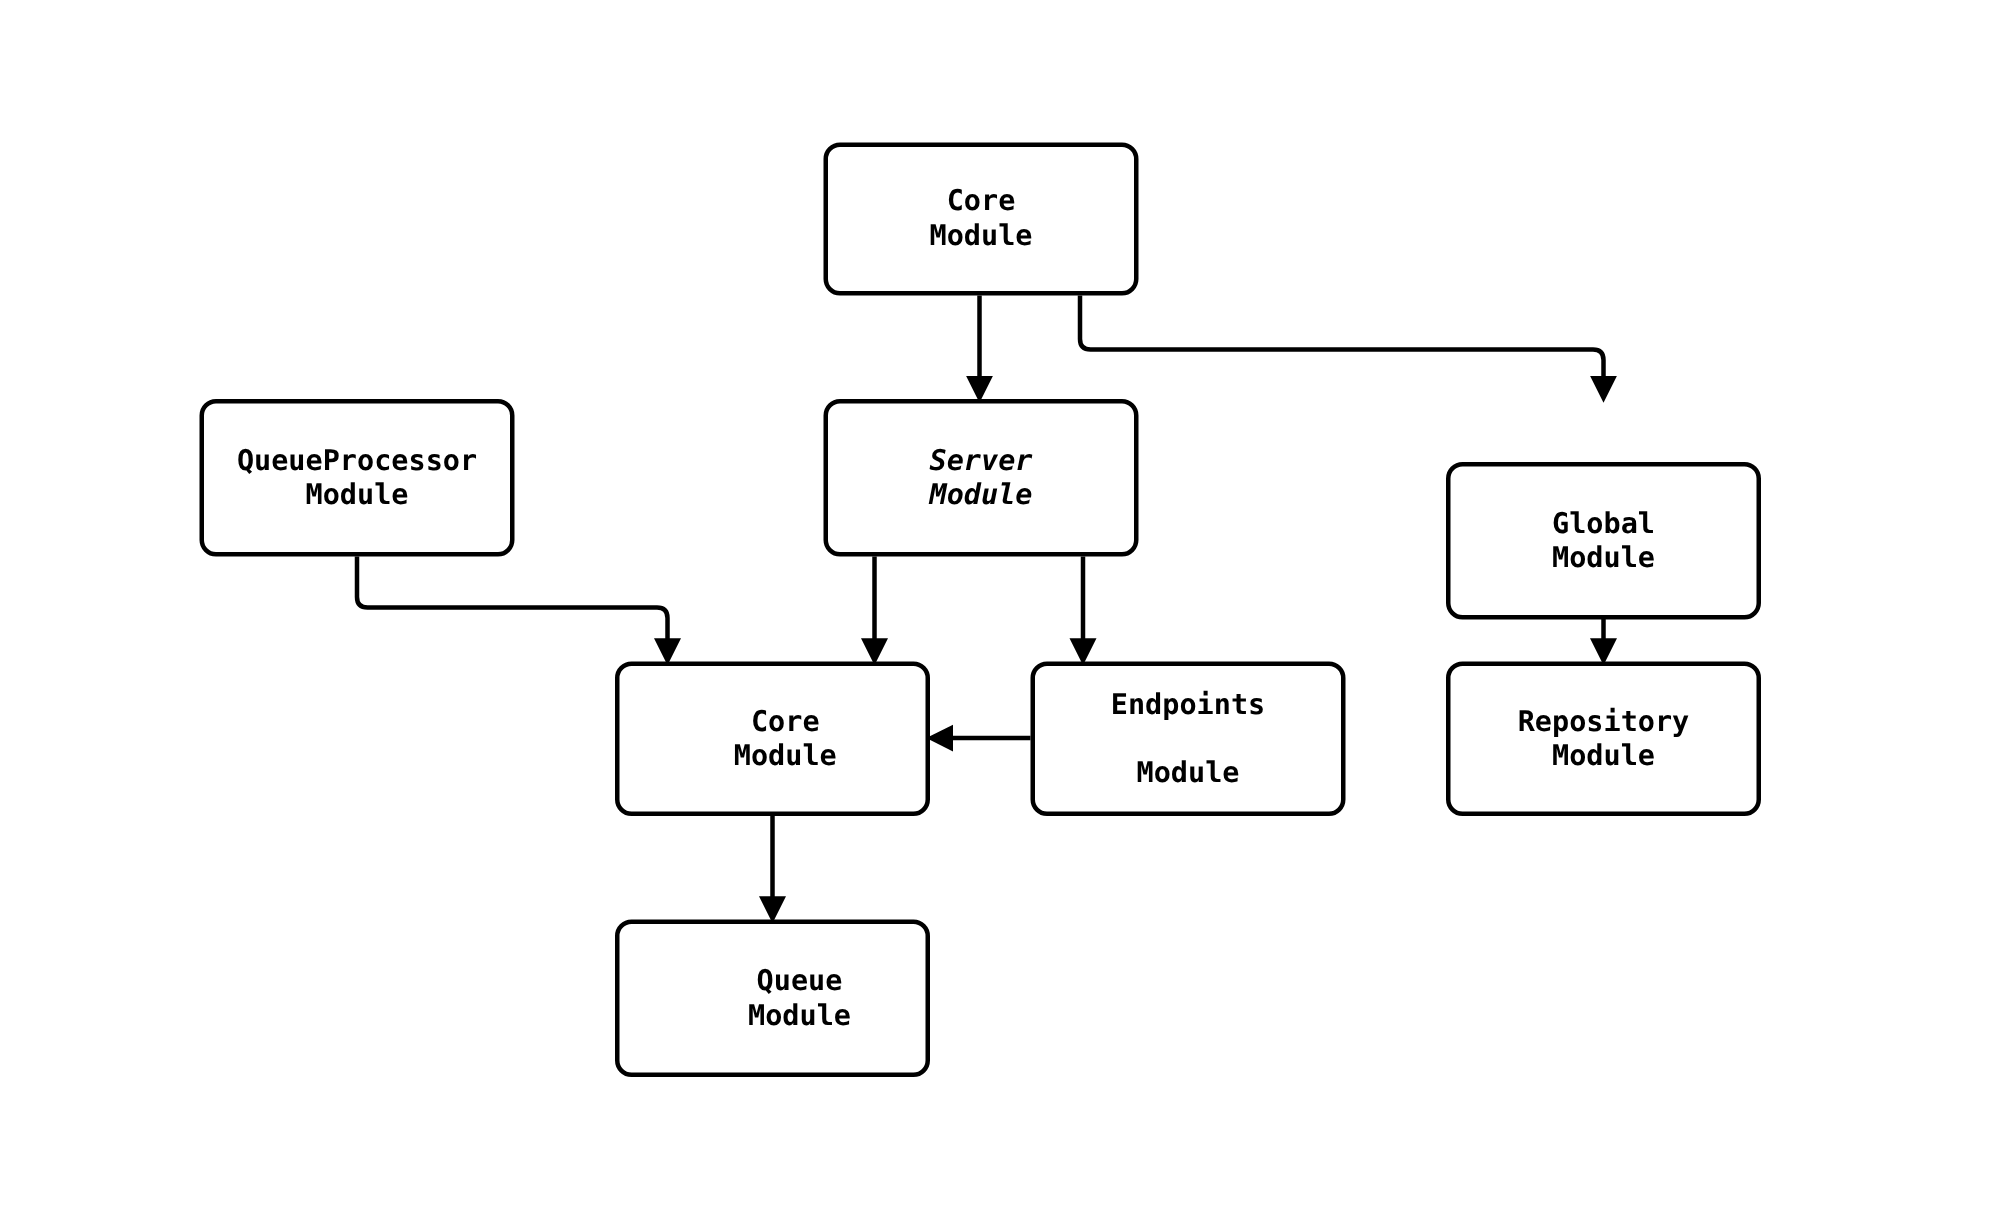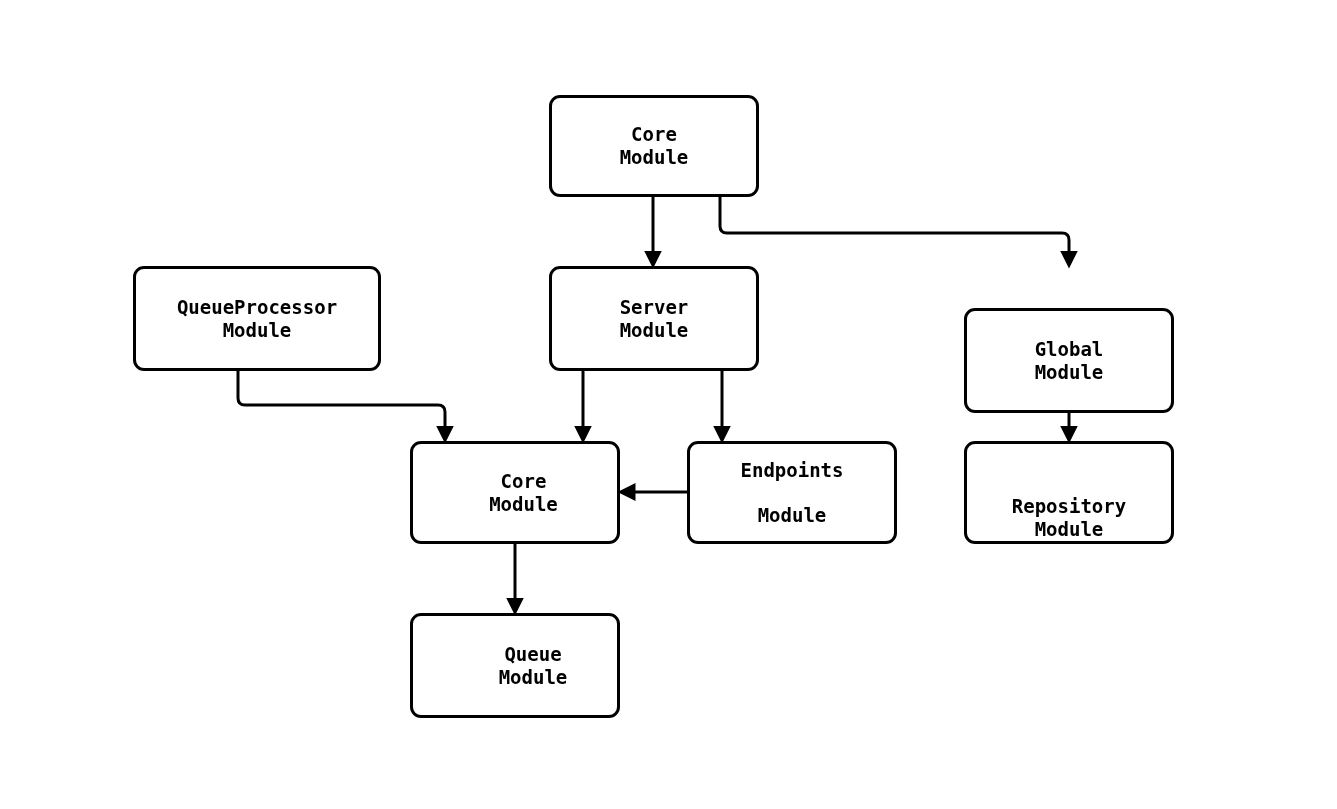--- a/index.html
+++ b/index.html
@@ -72,46 +72,46 @@
       <path marker-end="url(#arrowhead)" d="M 687 492 L 634 492"></path>
       <path marker-end="url(#arrowhead)" d="M 515 544 L 515 599"></path>
     </g>
   </svg>
 
   <div class="node" style="left: 549px; top: 95px; width: 210px; height: 102px;">
     <span class="node-label">Core</span>
     <span class="node-label">Module</span>
   </div>
 
-  <div class="node" style="left: 133px; top: 266px; width: 248px; height: 105px;">
+  <div class="node" style="left: 133px; top: 266px; width: 210px; height: 105px;">
     <span class="node-label">QueueProcessor</span>
     <span class="node-label">Module</span>
   </div>
 
-  <div class="node" style="left: 549px; top: 266px; width: 210px; height: 105px;">
+  <div class="node" style="left: 549px; top: 266px; width: 210px; height: 105px; font-style: italic;">
     <span class="node-label">Server</span>
     <span class="node-label">Module</span>
   </div>
 
   <div class="node" style="left: 964px; top: 266px; width: 210px; height: 105px; margin-top: 42px;">
     <span class="node-label">Global</span>
     <span class="node-label">Module</span>
   </div>
 
   <div class="node" style="left: 410px; top: 441px; width: 210px; height: 103px; padding-left: 17px;">
     <span class="node-label">Core</span>
     <span class="node-label">Module</span>
   </div>
 
   <div class="node" style="left: 687px; top: 441px; width: 210px; height: 103px; gap: 22px;">
     <span class="node-label">Endpoints</span>
     <span class="node-label">Module</span>
   </div>
 
-  <div class="node" style="left: 964px; top: 441px; width: 210px; height: 103px; justify-content: flex-end;">
+  <div class="node" style="left: 964px; top: 441px; width: 210px; height: 103px;">
     <span class="node-label">Repository</span>
     <span class="node-label">Module</span>
   </div>
 
   <div class="node" style="left: 410px; top: 613px; width: 210px; height: 105px; padding-left: 36px;">
     <span class="node-label">Queue</span>
     <span class="node-label">Module</span>
   </div>
 
 </div>

